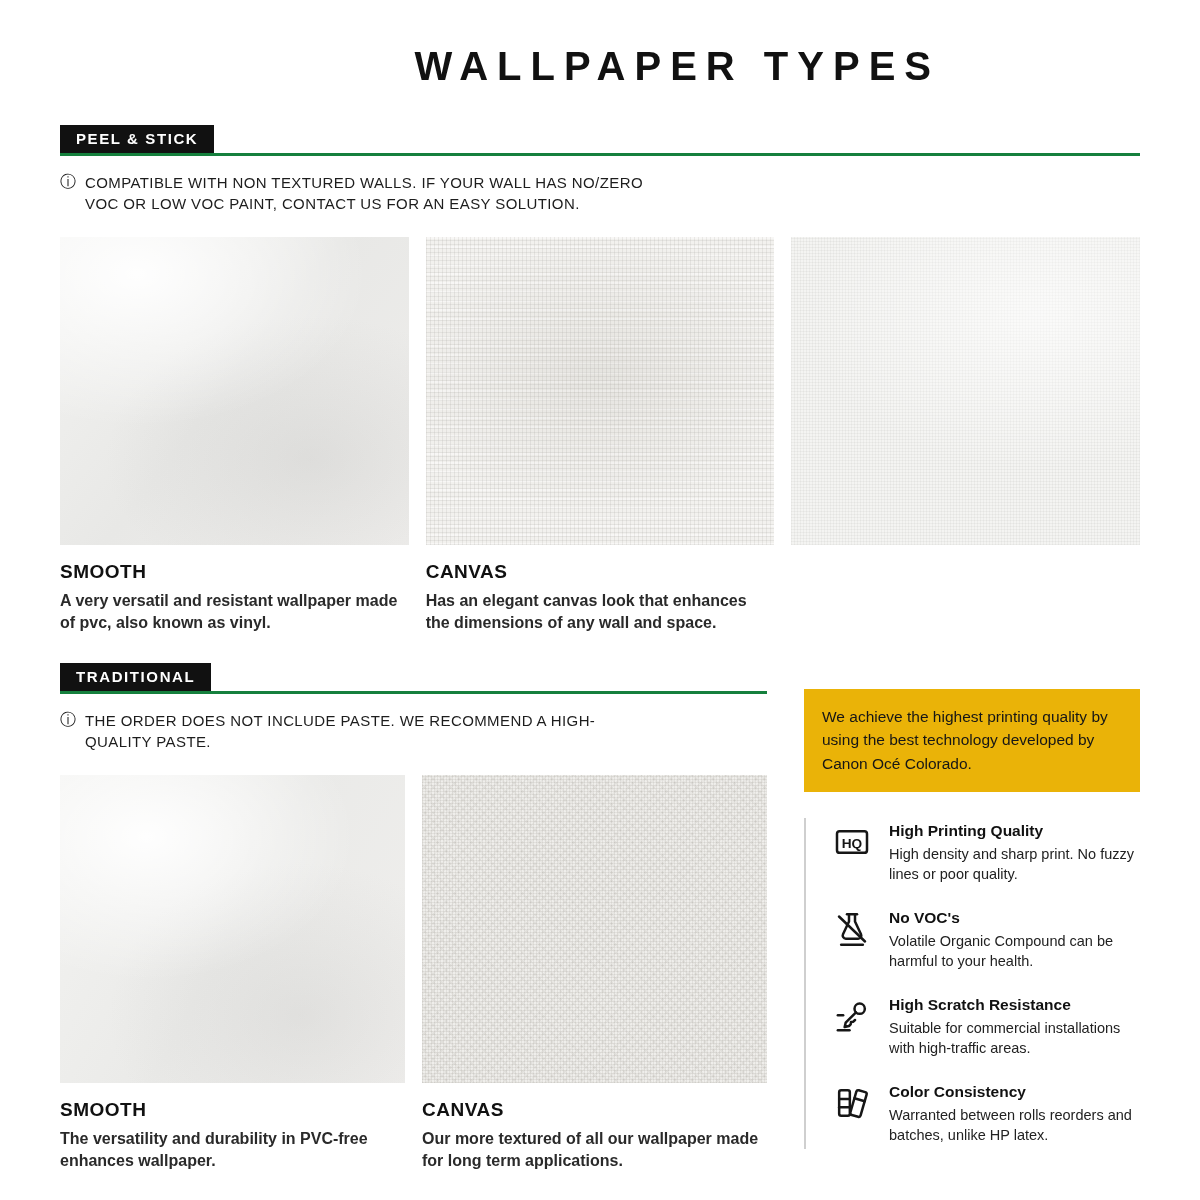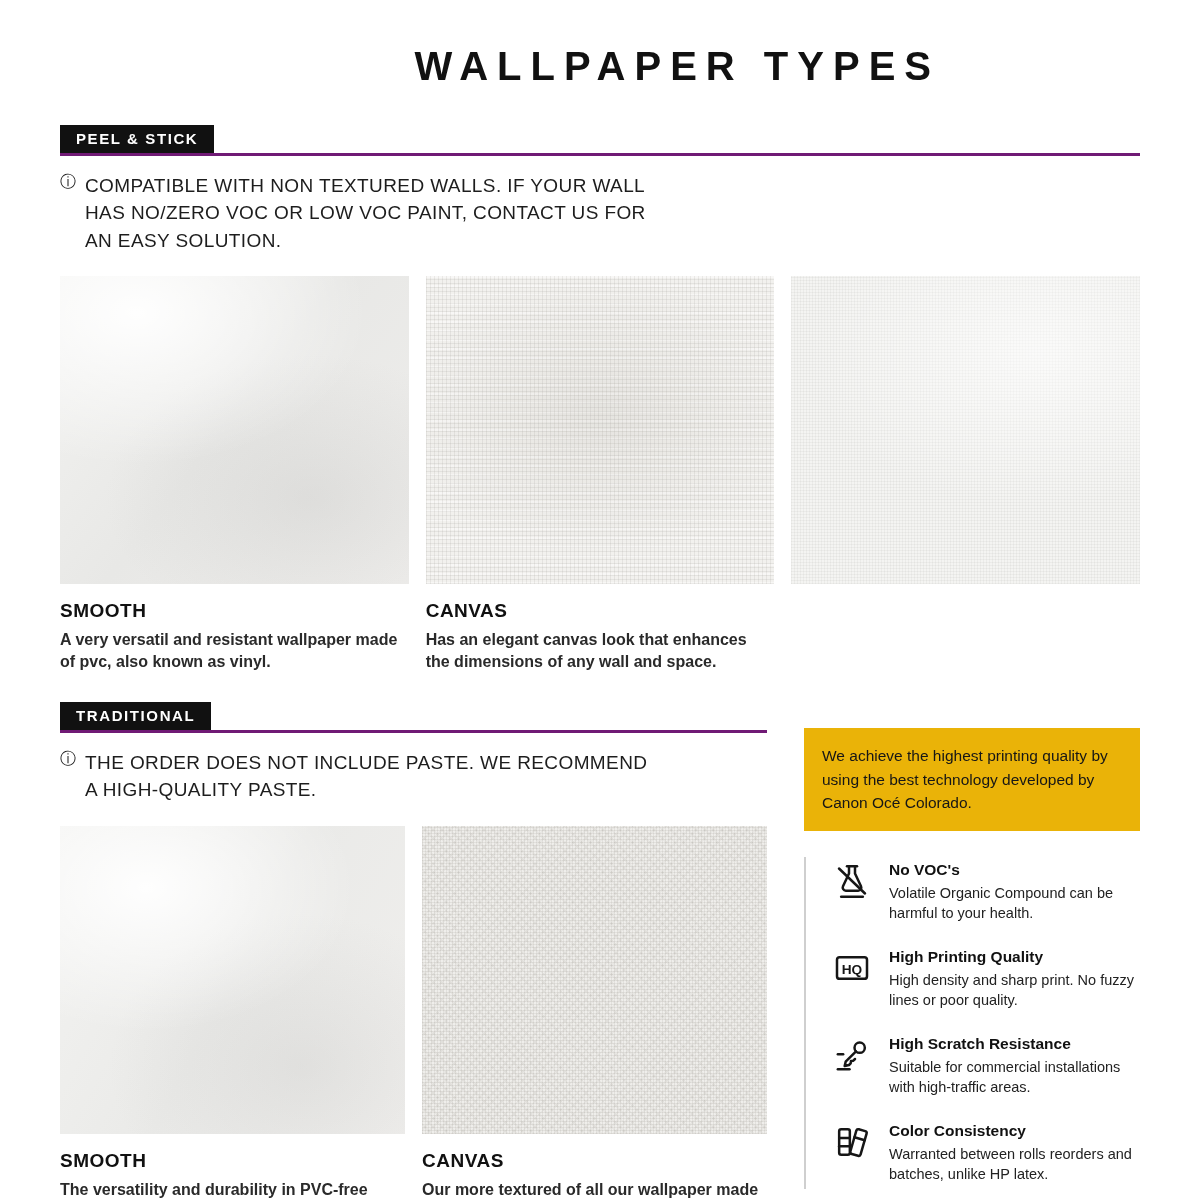--- a/index.html
+++ b/index.html
@@ -1,26 +1,26 @@
 <!DOCTYPE html>
 <html><head>
 <meta charset="utf-8">
 <style>
   * { margin:0; padding:0; box-sizing:border-box; }
   html, body { background:#ffffff; color:#161616; font-family:"Liberation Sans", sans-serif; }
   .page { width:1200px; height:1200px; background:#fff; padding:34px 60px 0 60px; overflow:hidden; position:relative; }
 
   .title { font-size:40px; font-weight:600; letter-spacing:9px; color:#111; text-align:right; width:880px; margin:10px 0 36px 0; white-space:nowrap; }
 
-  .section-rule { border-bottom:3px solid #701a75; line-height:0; }
+  .section-rule { border-bottom:3px solid #15803d; line-height:0; }
   .badge { display:inline-block; background:#111; color:#fff; font-size:15px; font-weight:bold; letter-spacing:1.6px; padding:6px 16px 5px 16px; line-height:1.1; }
 
   .note { display:flex; gap:9px; margin-top:16px; align-items:flex-start; }
   .info-glyph { font-size:16px; line-height:1.2; }
-  .note-text { font-size:19px; letter-spacing:.4px; line-height:1.45; max-width:565px; color:#1d1d1d; }
+  .note-text { font-size:15px; letter-spacing:.4px; line-height:1.45; max-width:565px; color:#1d1d1d; }
 
   .swatch-grid { display:grid; gap:17px; margin-top:22px; }
   .cols-3 { grid-template-columns:repeat(3, 1fr); }
   .cols-2 { grid-template-columns:repeat(2, 1fr); }
 
   .swatch-image { height:308px; width:100%; }
   .swatch-name { font-size:19px; font-weight:bold; letter-spacing:.5px; margin:16px 0 7px 0; color:#111; }
   .swatch-desc { font-size:16px; line-height:1.35; color:#2a2a2a; max-width:340px;font-weight:bold; }
 
   
@@ -145,42 +145,42 @@
       <div class="quote-box">
         <div class="quote-bar"></div>
         <p class="quote-text">We achieve the highest printing quality by using the best technology developed by Canon Océ Colorado.</p>
       </div>
 
       <div class="features">
 
         <div class="feature">
           <div class="feature-icon">
             <svg viewBox="0 0 24 24">
+              <rect x="3" y="5.5" width="18" height="13" rx="1.6"></rect>
+              <text x="12" y="15.3" text-anchor="middle" font-size="8.2" font-weight="bold" font-family="Liberation Sans, sans-serif" fill="#161616" stroke="none">HQ</text>
+            </svg>
+          </div>
+          <div>
+            <div class="feature-title">High Printing Quality</div>
+            <p class="feature-desc">High density and sharp print. No fuzzy lines or poor quality.</p>
+          </div>
+        </div>
+
+        <div class="feature">
+          <div class="feature-icon">
+            <svg viewBox="0 0 24 24">
               <path d="M9 3.2h6"></path>
               <path d="M10.2 3.2v4.3l-3.6 7.6a1.9 1.9 0 0 0 1.7 2.7h7.4a1.9 1.9 0 0 0 1.7-2.7l-3.6-7.6V3.2"></path>
               <path d="M4.2 4.5 19.8 19.5"></path>
               <path d="M5.5 21.5h13"></path>
             </svg>
           </div>
           <div>
             <div class="feature-title">No VOC's</div>
             <p class="feature-desc">Volatile Organic Compound can be harmful to your health.</p>
-          </div>
-        </div>
-
-        <div class="feature">
-          <div class="feature-icon">
-            <svg viewBox="0 0 24 24">
-              <rect x="3" y="5.5" width="18" height="13" rx="1.6"></rect>
-              <text x="12" y="15.3" text-anchor="middle" font-size="8.2" font-weight="bold" font-family="Liberation Sans, sans-serif" fill="#161616" stroke="none">HQ</text>
-            </svg>
-          </div>
-          <div>
-            <div class="feature-title">High Printing Quality</div>
-            <p class="feature-desc">High density and sharp print. No fuzzy lines or poor quality.</p>
           </div>
         </div>
 
         <div class="feature">
           <div class="feature-icon">
             <svg viewBox="0 0 24 24">
               <circle cx="16.6" cy="7.6" r="3.1"></circle>
               <path d="M14.4 9.8 8.2 16l-.6 2.6 2.6-.6 1-1 .2-1.4 1.4-.2 1-1"></path>
               <path d="M3.5 11.5h3.2"></path>
               <path d="M3.5 20.5h7"></path>

